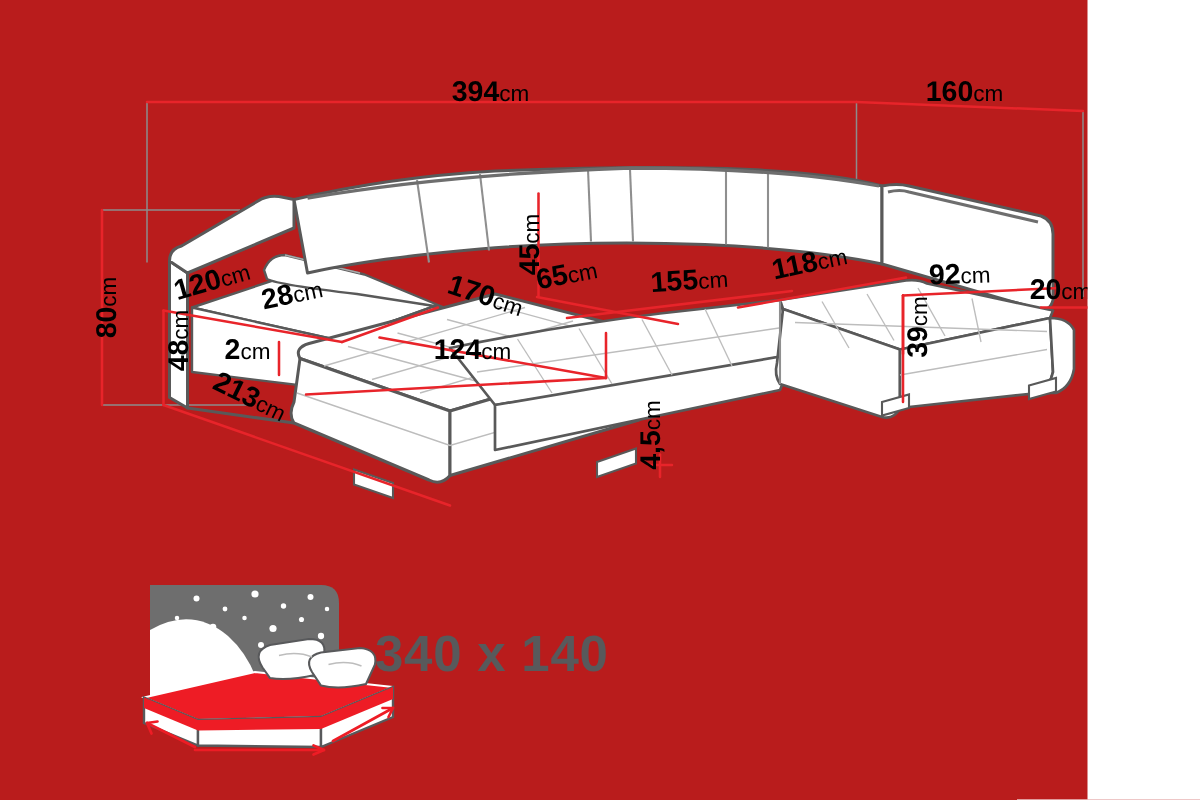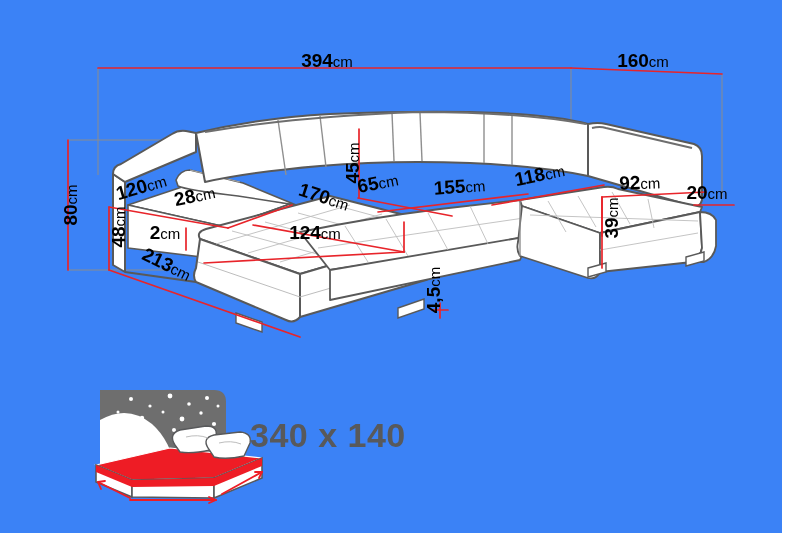--- a/index.html
+++ b/index.html
@@ -6,23 +6,23 @@
   html, body {
     margin: 0;
     padding: 0;
     background: #ffffff;
   }
   body {
     font-family: "Liberation Sans", sans-serif;
   }
   #page {
     position: relative;
-    width: 782px;
+    width: 725px;
     height: 533px;
-    background: #3b82f6;
+    background: #b91c1c;
     overflow: hidden;
   }
   #drawing {
     position: absolute;
     left: 0;
     top: 0;
     width: 800px;
     height: 533px;
   }
   .dim-label {

